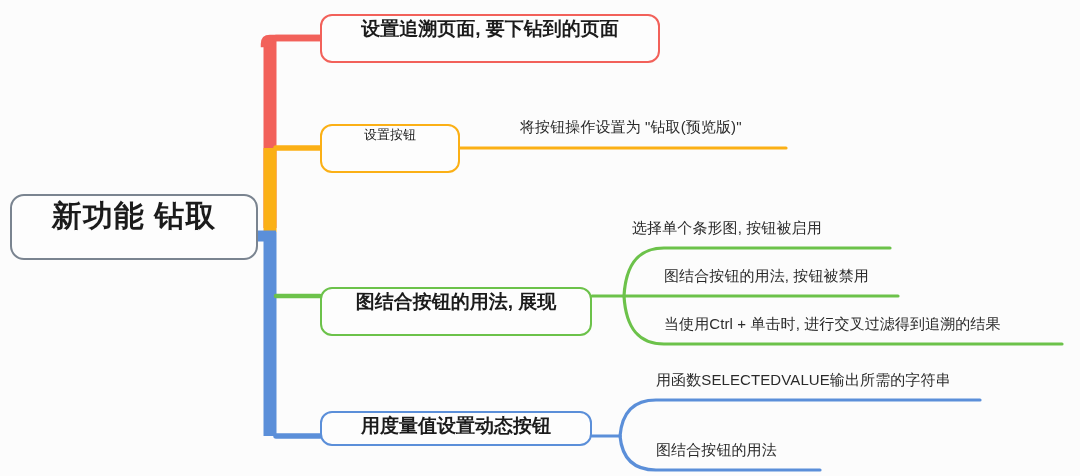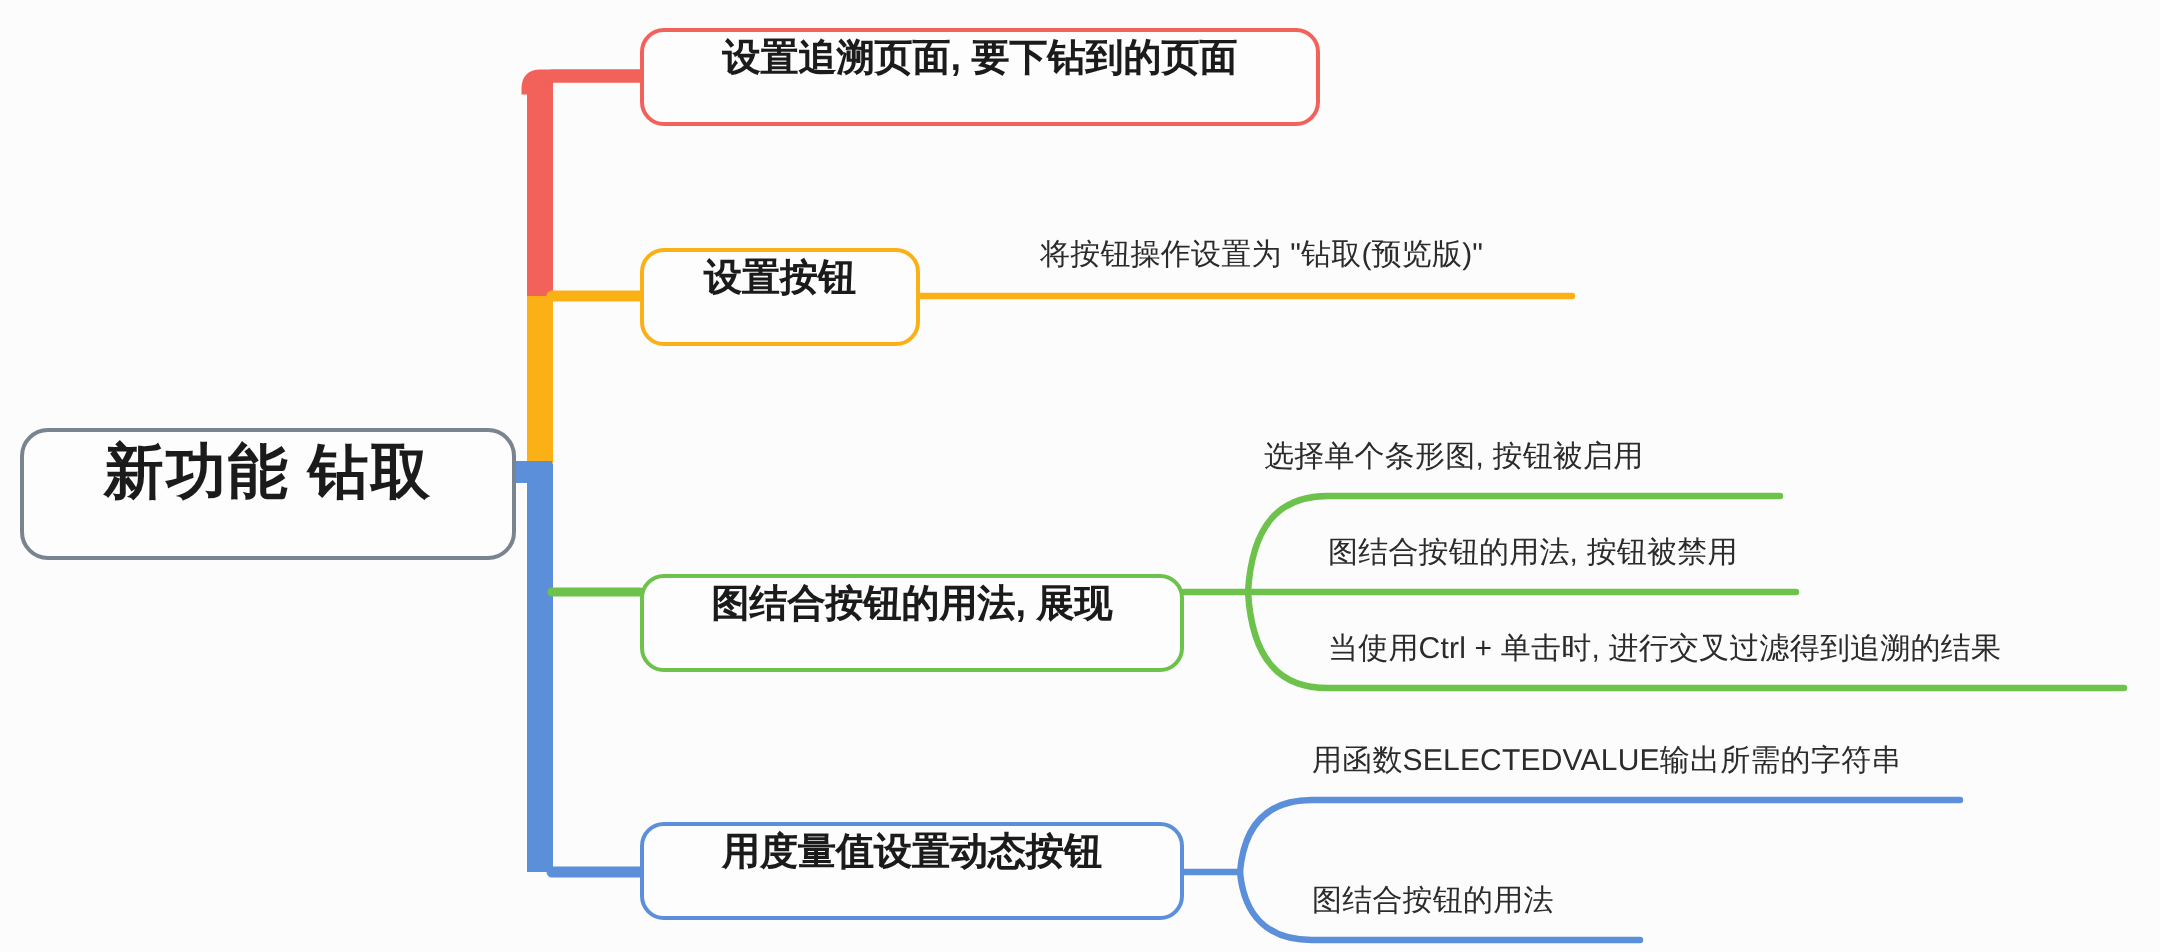--- a/index.html
+++ b/index.html
@@ -32,21 +32,21 @@
     justify-content: center;
     background: #fdfdfd;
     border-style: solid;
     border-width: 2.2px;
     border-radius: 12px;
     white-space: nowrap;
   }
 
   .node-root {
     left: 10px;
-    top: 214px;
+    top: 194px;
     width: 248px;
     height: 66px;
     border-color: #7a8490;
     border-width: 2.4px;
     border-radius: 14px;
     font-size: 30px;
     font-weight: bold;
     color: #1b1b1b;
     letter-spacing: 1px;
   }
@@ -61,42 +61,42 @@
     font-weight: bold;
     color: #1b1b1b;
   }
 
   .node-b2 {
     left: 320px;
     top: 124px;
     width: 140px;
     height: 49px;
     border-color: #fbb016;
-    font-size: 19px;
-    font-weight: bold;
+    font-size: 13px;
+    font-weight: normal;
     color: #1b1b1b;
   }
 
   .node-b3 {
     left: 320px;
     top: 272px;
     width: 272px;
     height: 49px;
     border-color: #6cc24a;
     font-size: 19px;
     font-weight: bold;
     color: #1b1b1b;
     margin-top: 15px;
   }
 
   .node-b4 {
     left: 320px;
     top: 411px;
     width: 272px;
-    height: 49px;
+    height: 35px;
     border-color: #5b8fd9;
     font-size: 19px;
     font-weight: bold;
     color: #1b1b1b;
   }
 
   .leaf {
     position: absolute;
     font-size: 15px;
     color: #2b2b2b;

